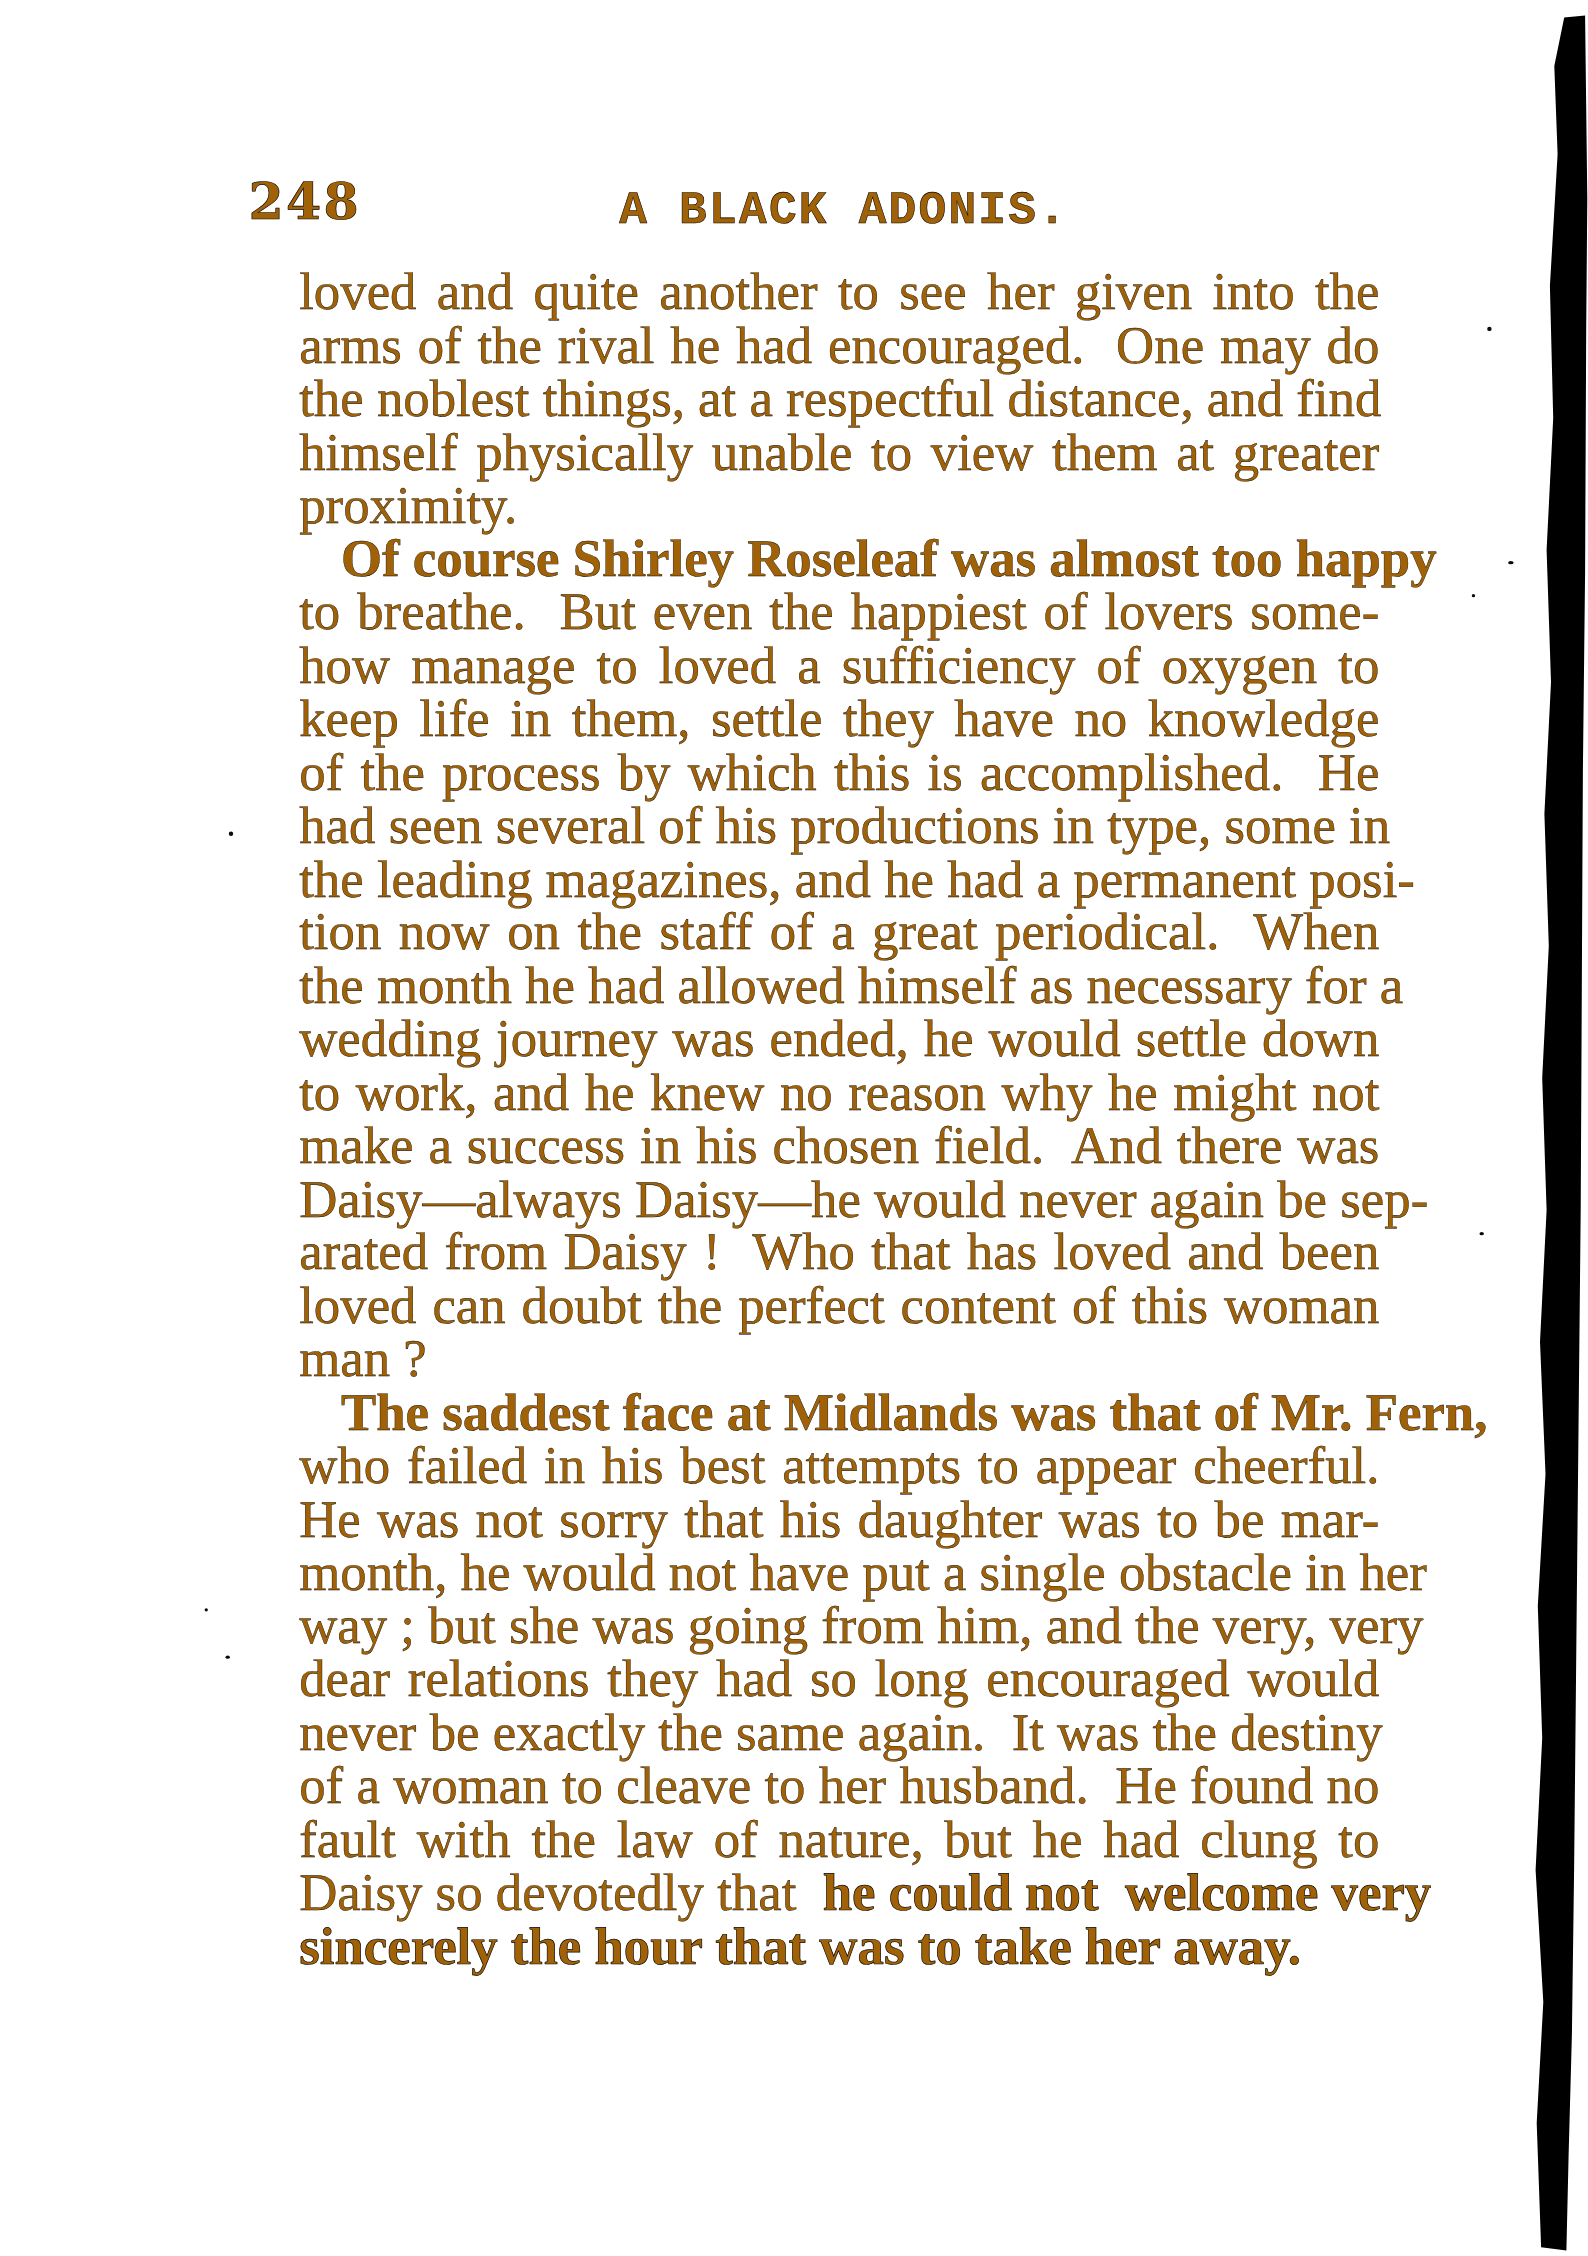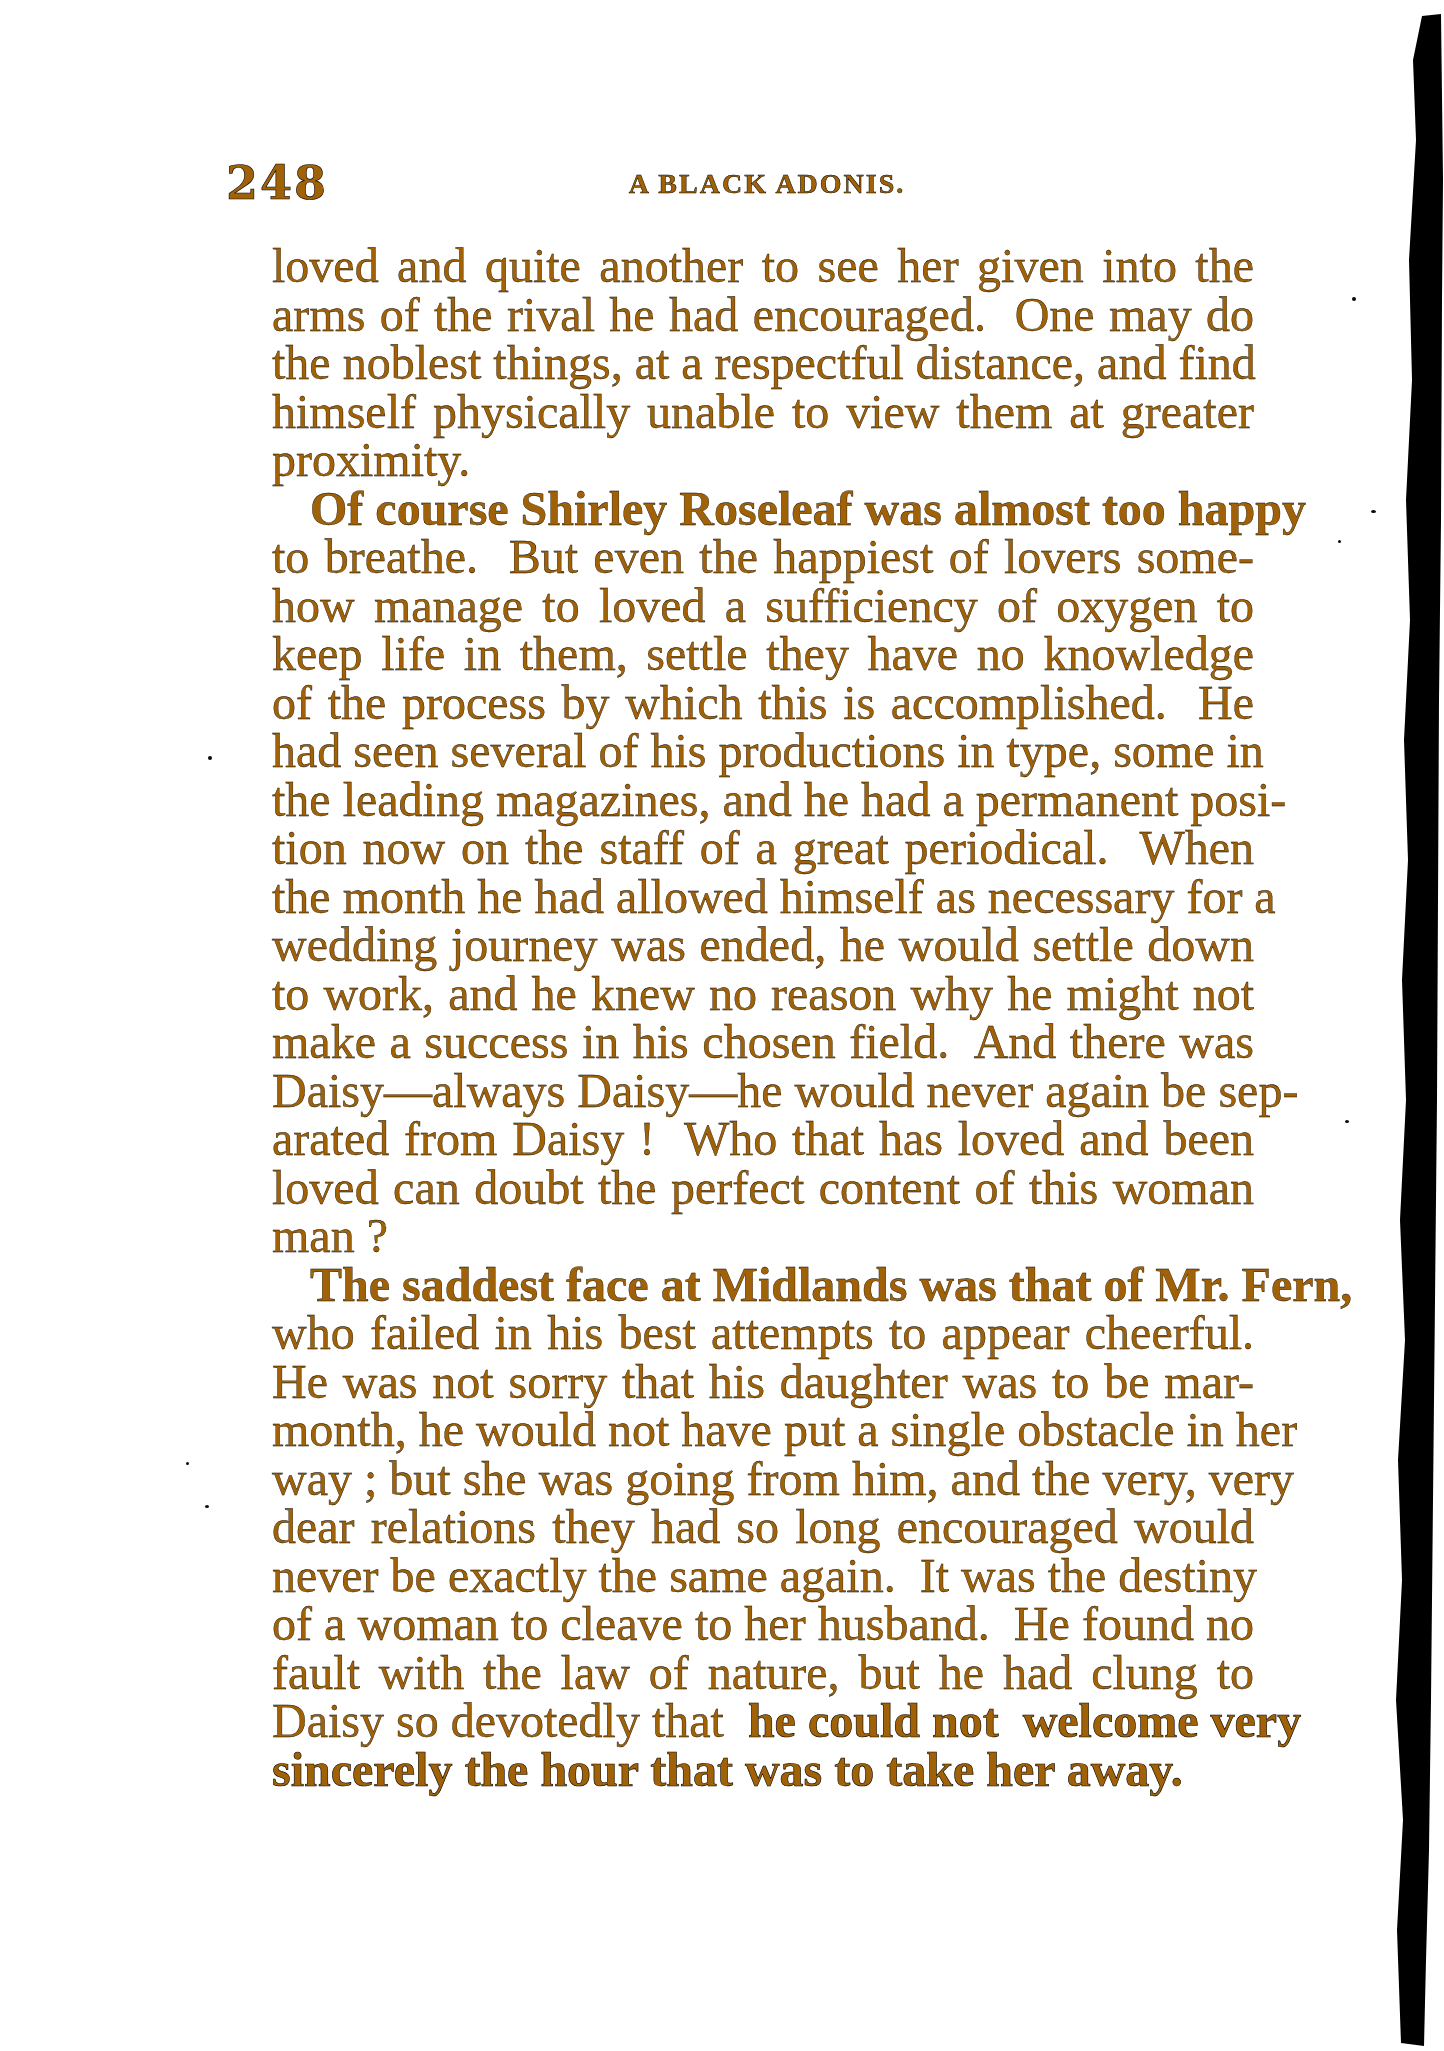--- a/index.html
+++ b/index.html
@@ -32,22 +32,22 @@
     font-weight: 700;
     letter-spacing: 2px;
     -webkit-text-stroke: 0.6px #000;
   }
   .runtitle {
     position: absolute;
     left: 560px;
     top: 168px;
     width: 414px;
     text-align: center;
-    font-family: Liberation Serif, serif;
-    font-size: 28px;
+    font-family: Liberation Mono, monospace;
+    font-size: 42px;
     font-weight: 700;
     letter-spacing: 2px;
     white-space: nowrap;
     -webkit-text-stroke: 0.5px #000;
   }
   .text-block {
     position: absolute;
     left: 272px;
     top: 242px;
     width: 982px;

